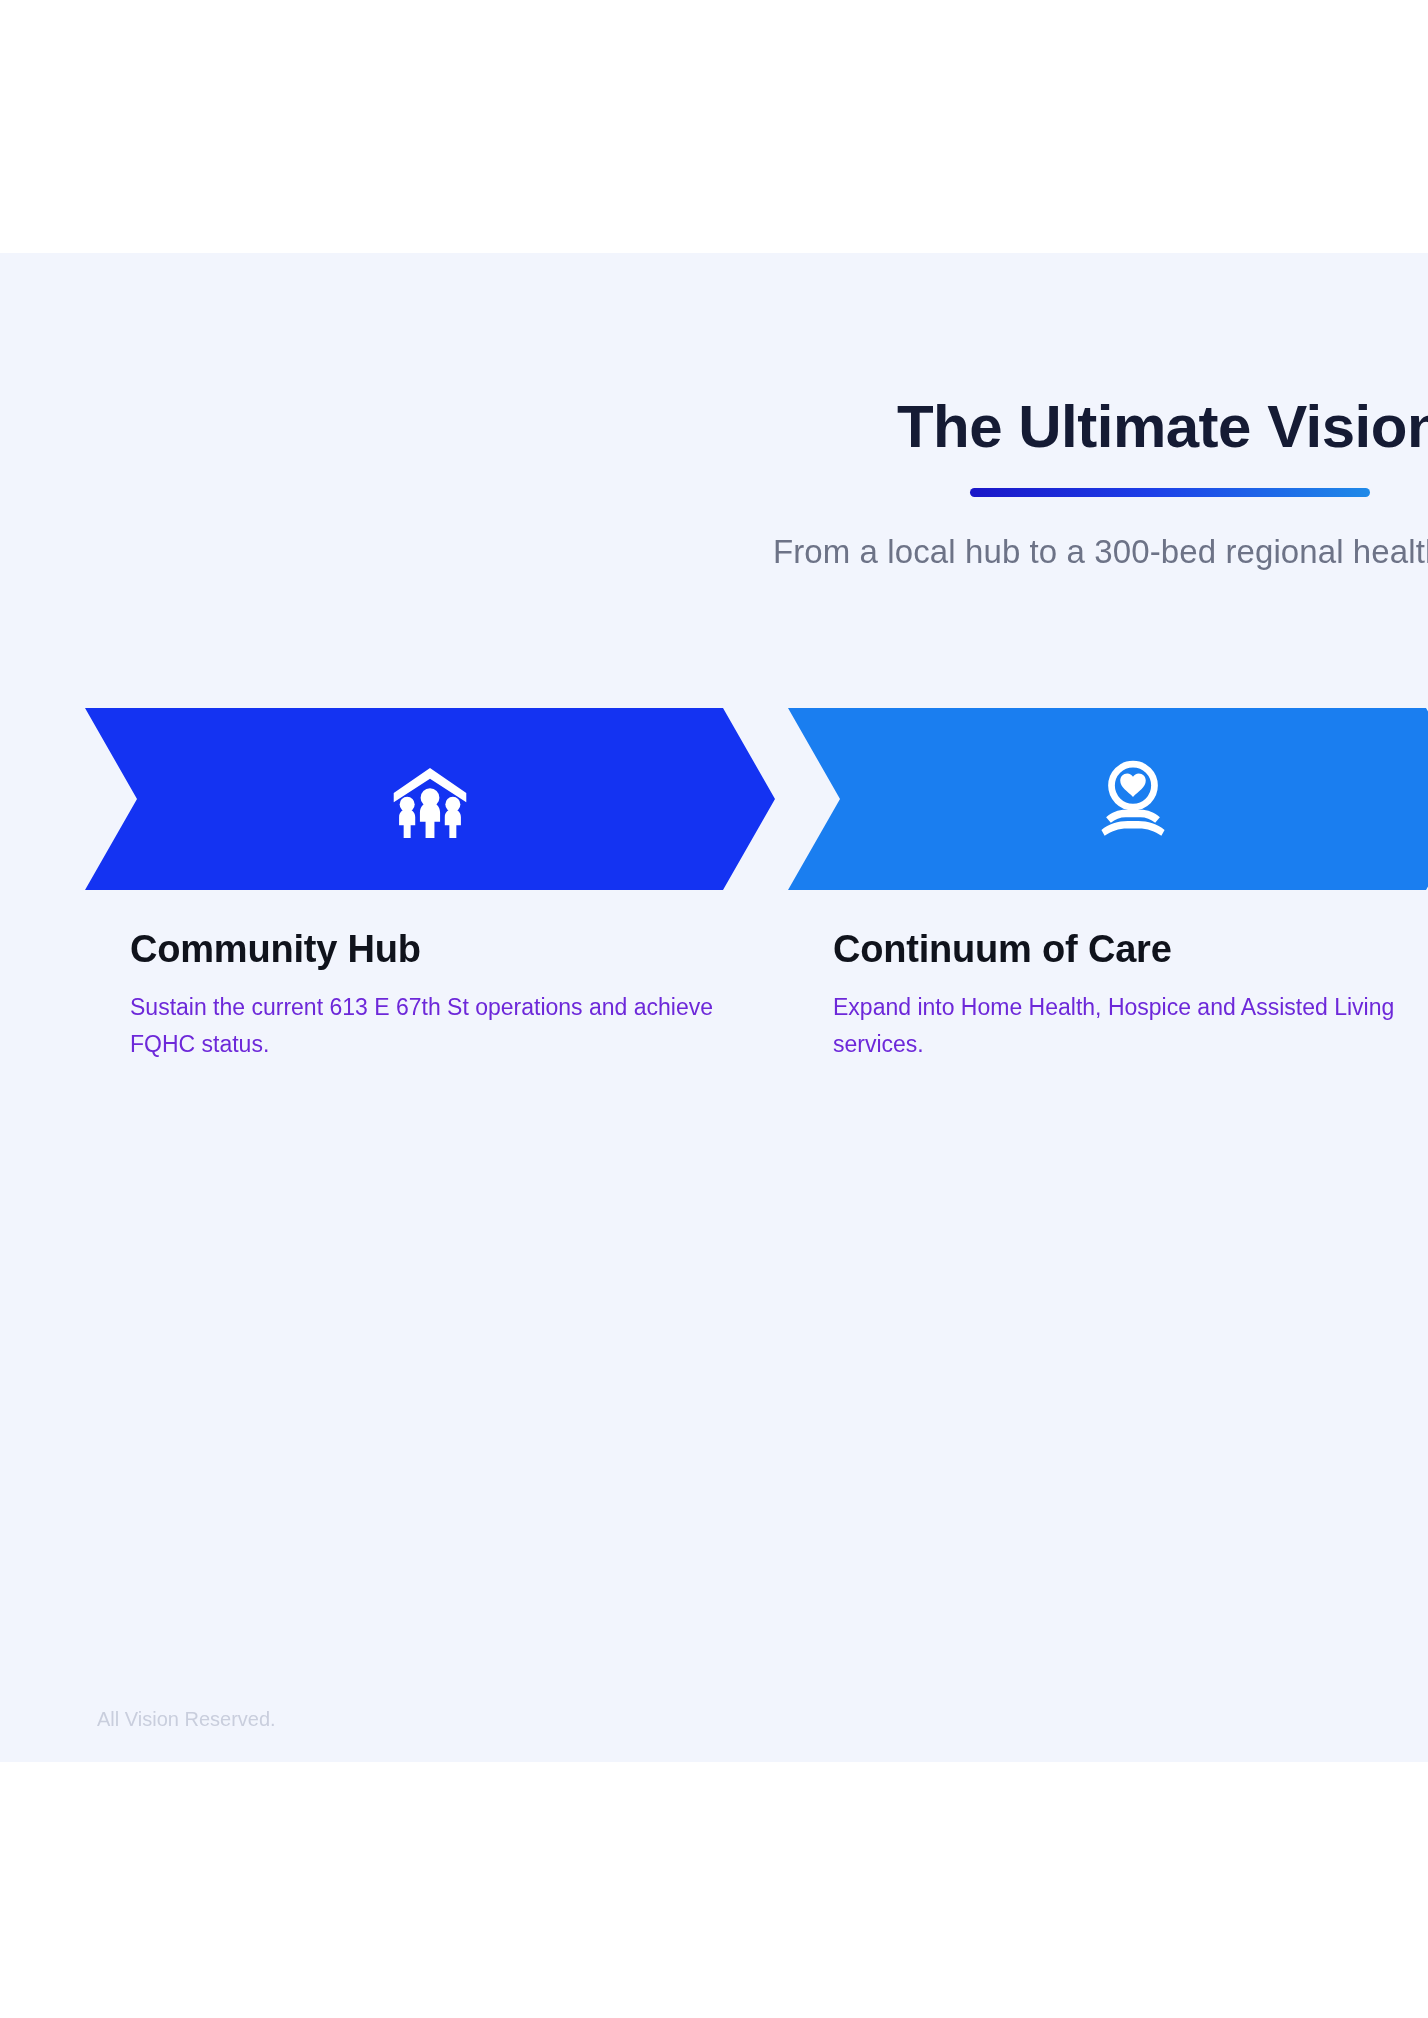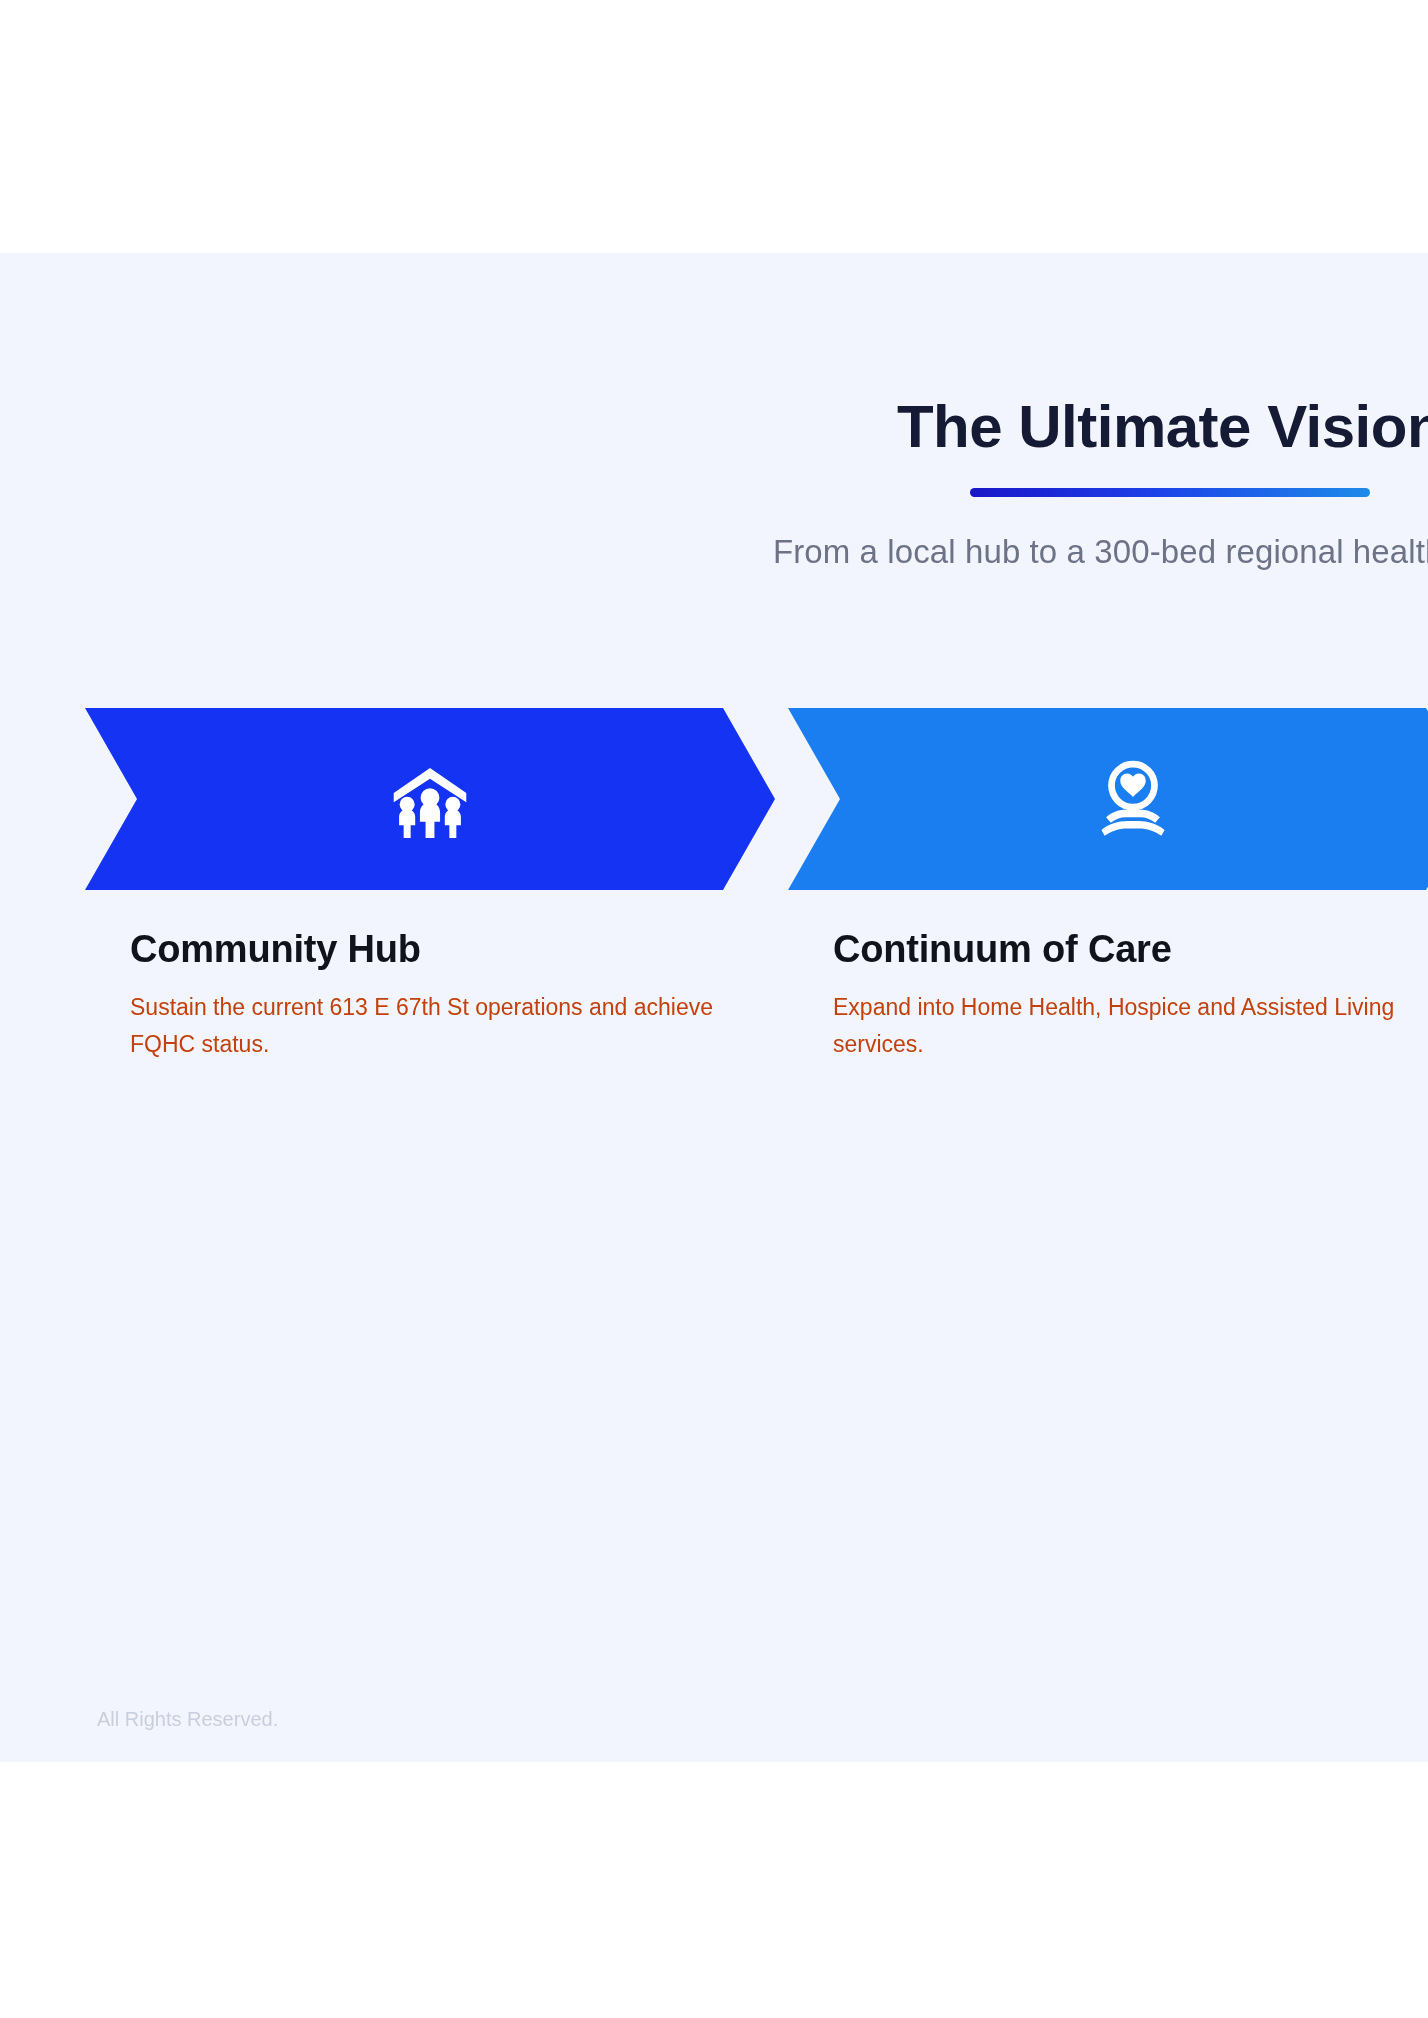--- a/index.html
+++ b/index.html
@@ -107,21 +107,21 @@
     font-weight: 700;
     color: #10131c;
     margin: 0 0 18px 0;
     letter-spacing: -0.2px;
     white-space: nowrap;
   }
   .caption-body {
     font-size: 23px;
     font-weight: 400;
     line-height: 1.62;
-    color: #c2410c;
+    color: #6d28d9;
     margin: 0;
   }
 
   
   #slide-footer {
     position: absolute;
     left: 0;
     top: 1455px;
     width: 2340px;
     padding: 0 97px;
@@ -184,17 +184,17 @@
     </div>
 
     <div class="caption-block">
       <h2 class="caption-title">Continuum of Care</h2>
       <p class="caption-body">Expand into Home Health, Hospice and Assisted Living services.</p>
     </div>
 
   </div>
 
   <div id="slide-footer">
-    <span class="footer-text">All Rights Reserved.</span>
+    <span class="footer-text">All Vision Reserved.</span>
     <span class="footer-text"></span>
   </div>
 
 </div>
 
 </body></html>

